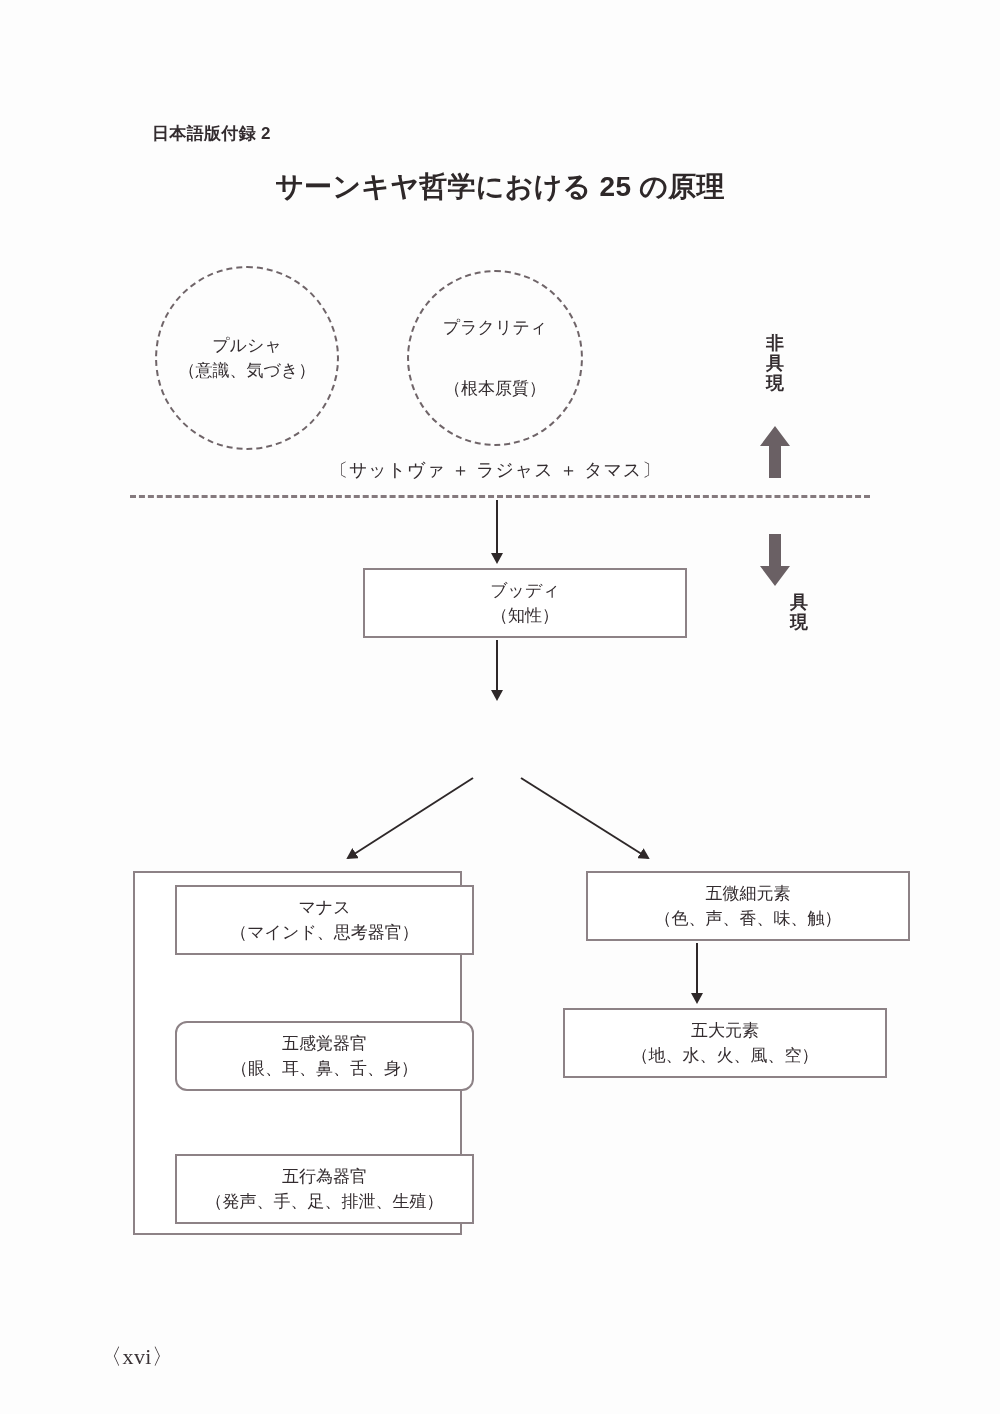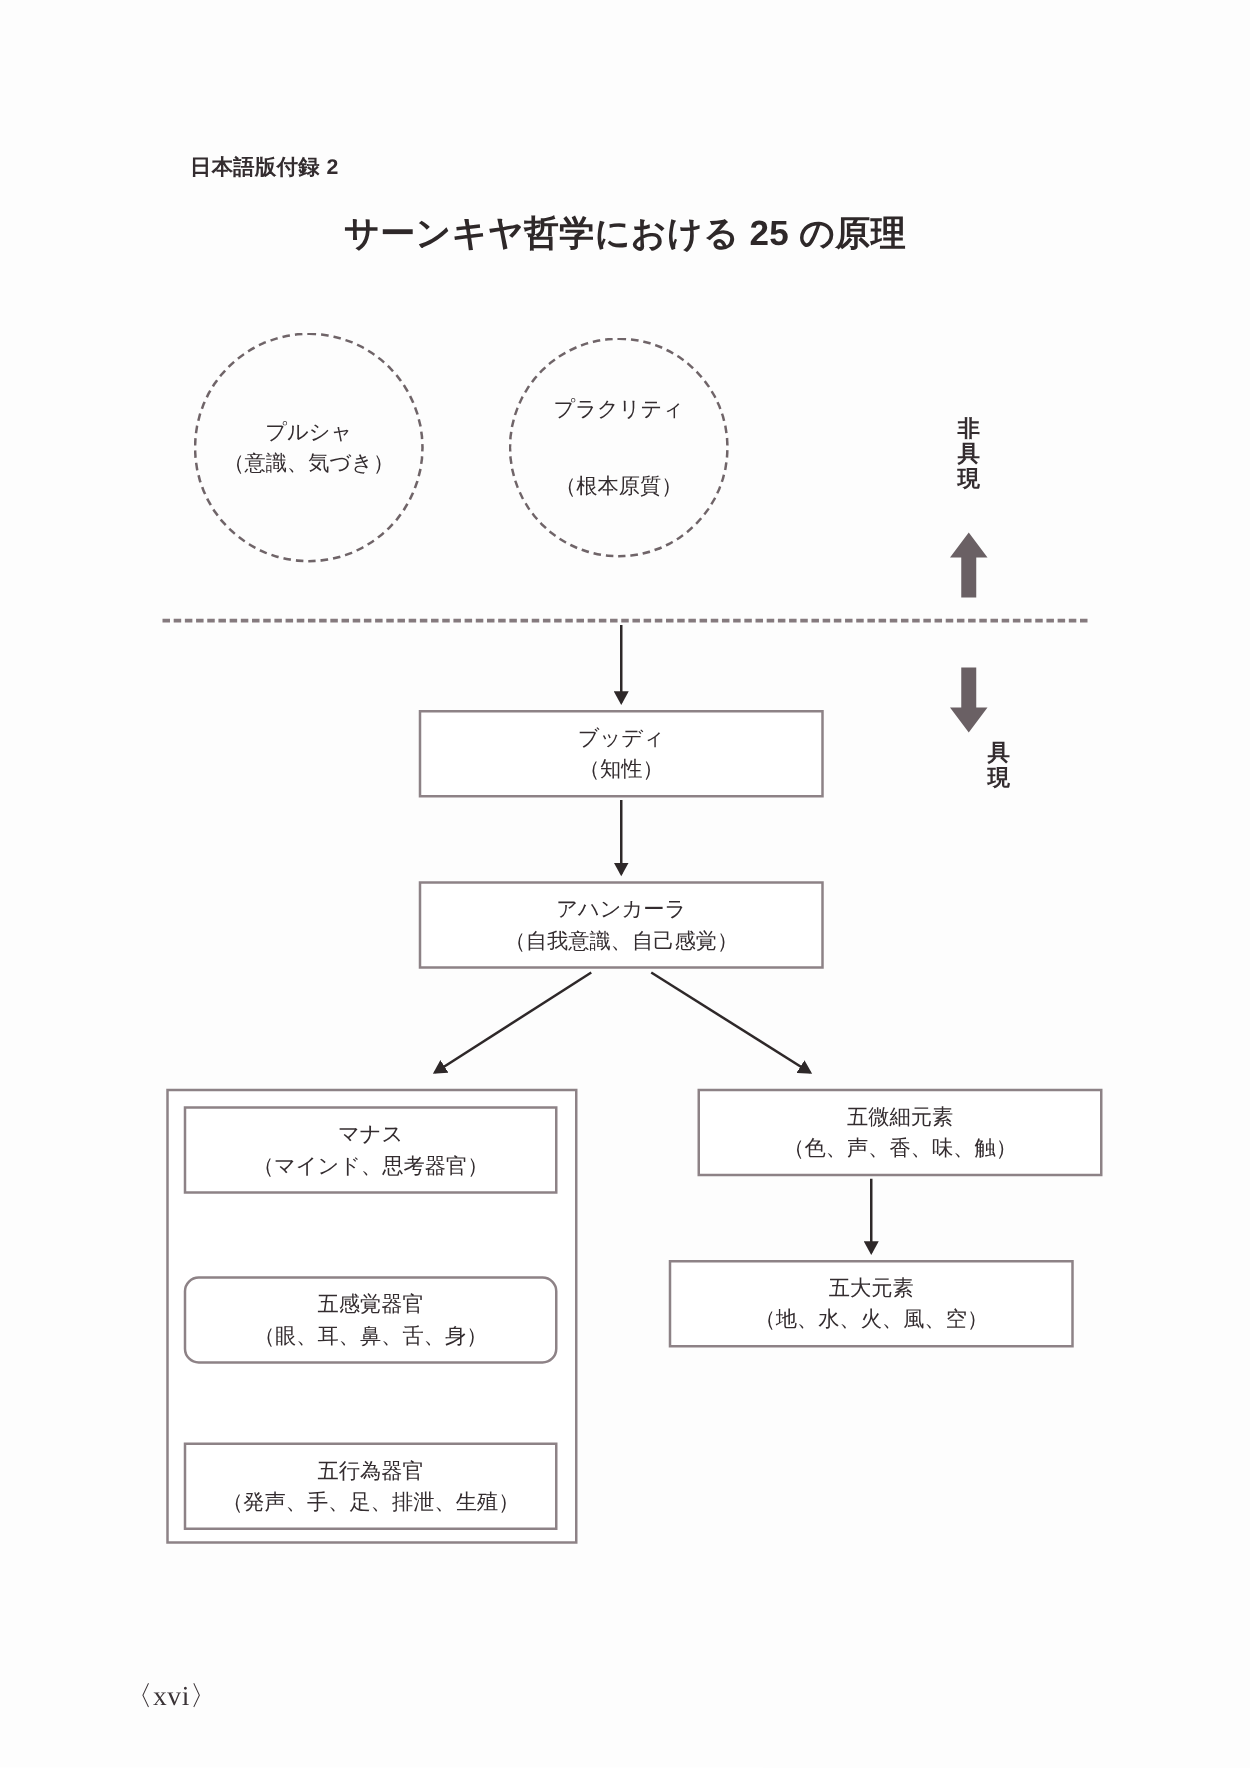--- a/index.html
+++ b/index.html
@@ -127,20 +127,21 @@
     border: 2px solid #8d8286;
     background: #ffffff;
     display: flex;
     flex-direction: column;
     align-items: center;
     justify-content: center;
     text-align: center;
     font-size: 17px;
     line-height: 1.5;
     color: #332c2f;
+    margin-left: 28px;
   }
   .box .line1, .box .line2 { white-space: nowrap; }
 
   #box-buddhi      { left: 335px; top: 568px;  width: 324px; height: 70px; }
   #box-ahamkara    { left: 335px; top: 705px;  width: 324px; height: 70px; }
 
   #group-left {
     position: absolute;
     left: 133px;
     top: 871px;
@@ -190,20 +191,21 @@
   <div class="circle" id="circle-purusha">
     <span class="line1">プルシャ</span>
     <span class="line2">（意識、気づき）</span>
   </div>
 
   <div class="circle" id="circle-prakriti">
     <span class="line1">プラクリティ</span>
     <span class="line2">（根本原質）</span>
   </div>
 
+  <div class="gunas">〔サットヴァ ＋ ラジャス ＋ タマス〕</div>
 
   <div class="divider"></div>
 
   <div class="side-label" id="label-unmanifest">非具現</div>
 
   <svg class="side-arrow" id="arrow-up" viewBox="0 0 34 56">
     <polygon points="17,2 32,22 23,22 23,54 11,54 11,22 2,22" fill="#6a6064"></polygon>
   </svg>
 
   <svg class="side-arrow" id="arrow-down" viewBox="0 0 34 56">
@@ -228,24 +230,20 @@
     <line x1="521" y1="778" x2="648" y2="858" stroke="#2e2829" stroke-width="2" marker-end="url(#ah)"></line>
 
     <line x1="697" y1="943" x2="697" y2="1002" stroke="#2e2829" stroke-width="2" marker-end="url(#ah)"></line>
   </svg>
 
   <div class="box" id="box-buddhi">
     <span class="line1">ブッディ</span>
     <span class="line2">（知性）</span>
   </div>
 
-  <div class="box" id="box-ahamkara">
-    <span class="line1">アハンカーラ</span>
-    <span class="line2">（自我意識、自己感覚）</span>
-  </div>
 
   <div id="group-left"></div>
 
   <div class="box" id="box-manas">
     <span class="line1">マナス</span>
     <span class="line2">（マインド、思考器官）</span>
   </div>
 
   <div class="box" id="box-sense">
     <span class="line1">五感覚器官</span>

